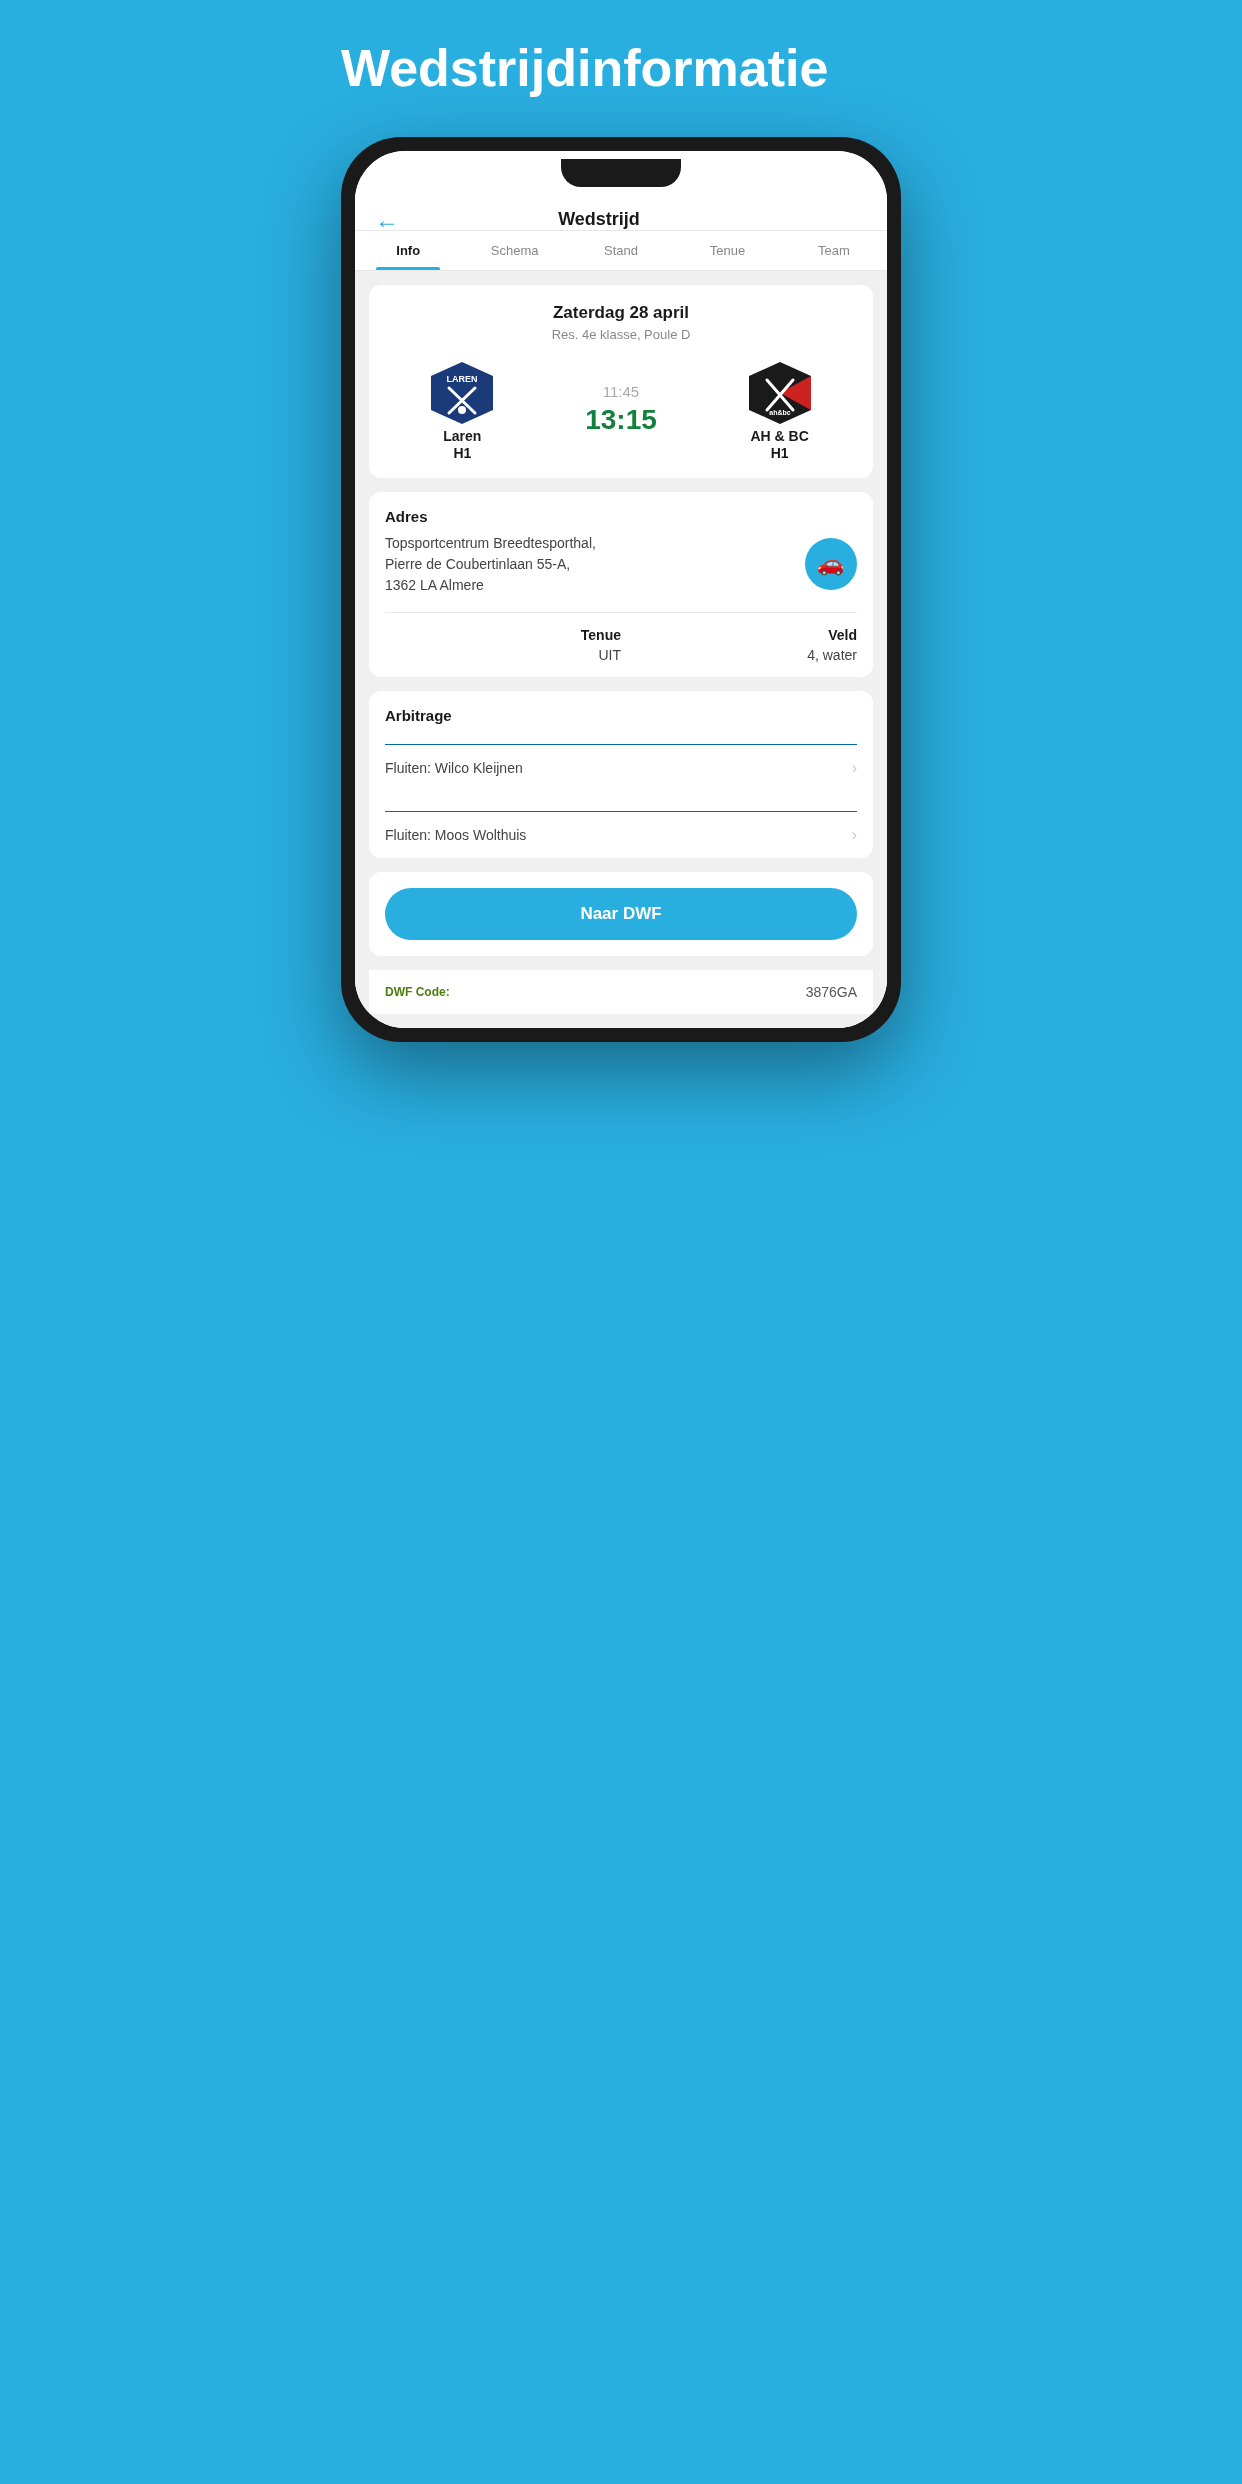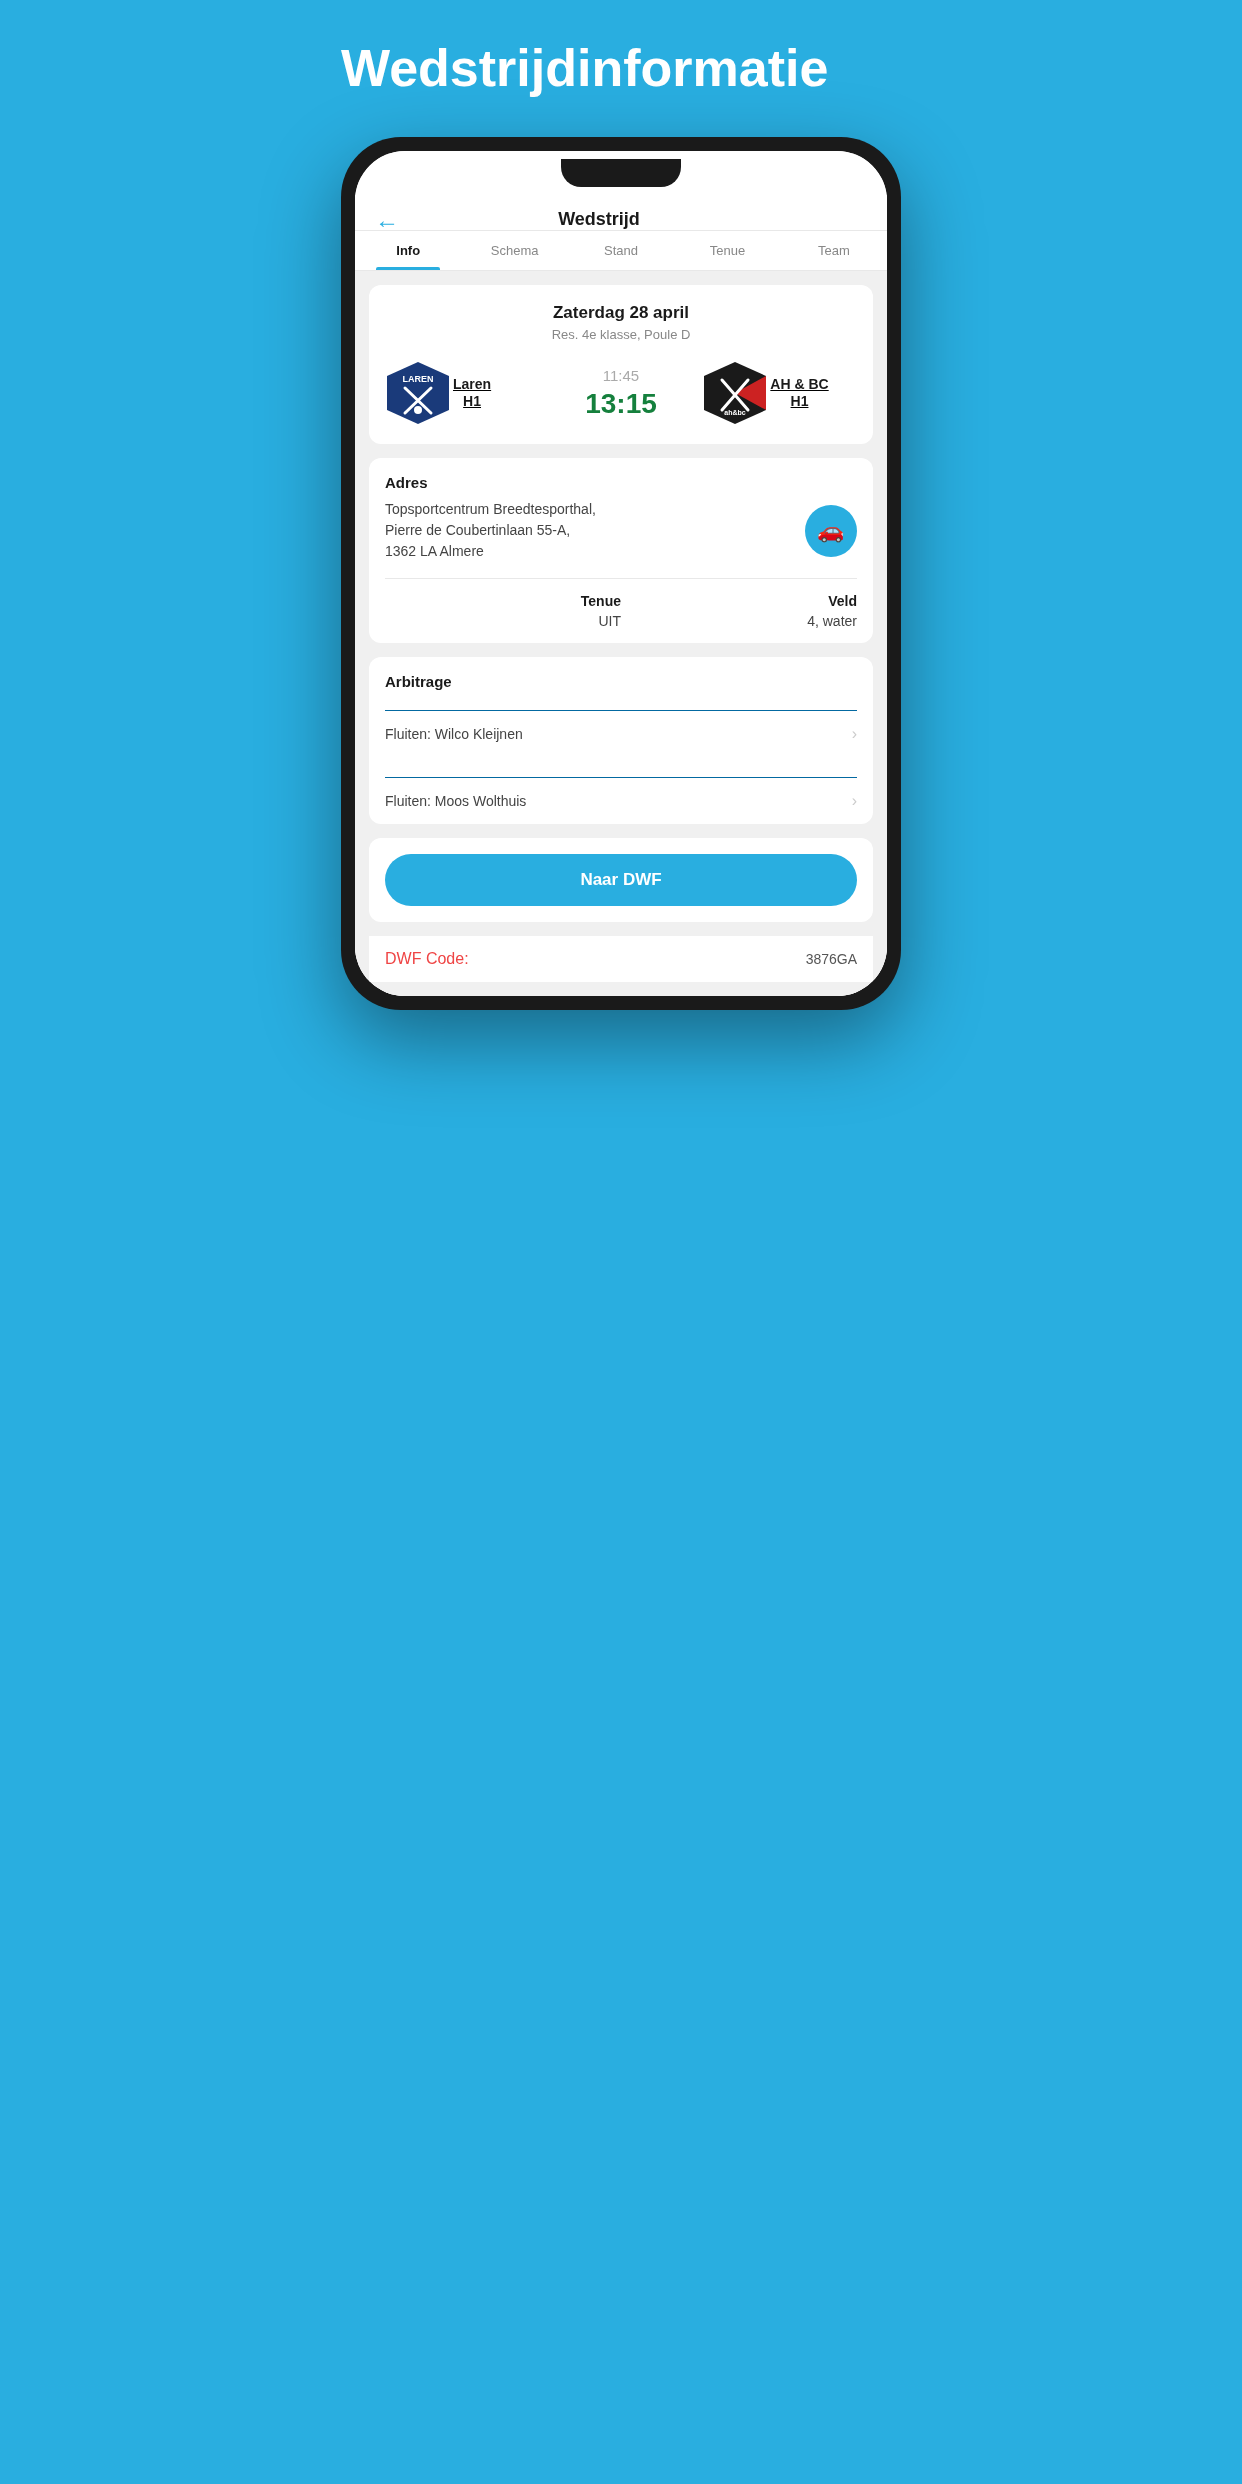--- a/index.html
+++ b/index.html
@@ -149,24 +149,23 @@
     }
 
     .teams-row {
       display: flex;
       align-items: center;
       justify-content: space-between;
     }
 
     .team-block {
       display: flex;
-      flex-direction: row;
+      flex-direction: column;
       align-items: center;
       flex: 1;
-      text-decoration: underline;
     }
 
     .team-name {
       font-size: 14px;
       font-weight: 600;
       color: #1a1a1a;
       line-height: 1.2;
       text-align: center;
     }
 
@@ -308,23 +307,23 @@
     
     .dwf-code-row {
       background: #ffffff;
       display: flex;
       justify-content: space-between;
       align-items: center;
       padding: 14px 16px;
     }
 
     .dwf-code-label {
-      font-size: 16px;
-      font-weight: 400;
-      color: #ef4444;
+      font-size: 12px;
+      font-weight: 700;
+      color: #4d7c0f;
     }
 
     .dwf-code-value {
       font-size: 14px;
       color: #555;
     }
 
     
     .laren-logo {
       width: 70px;

